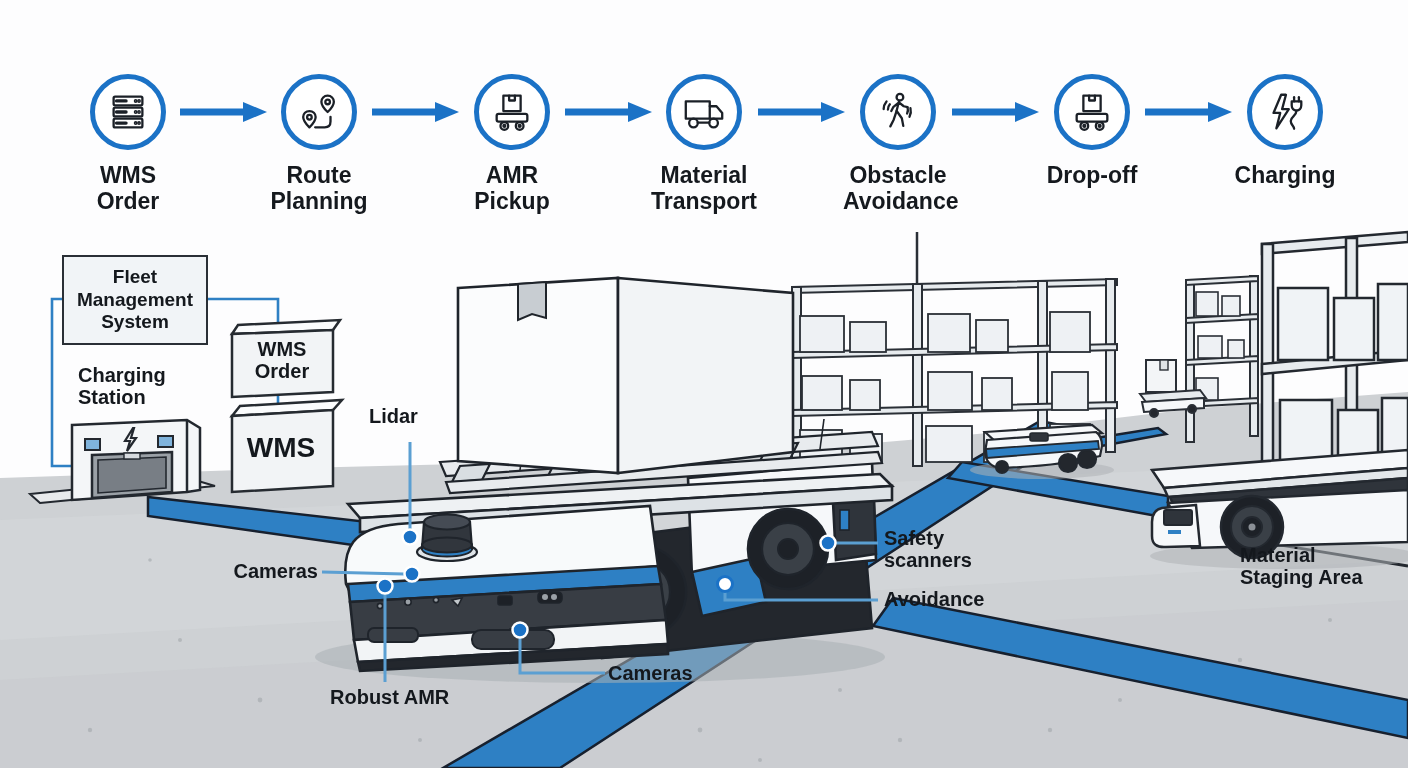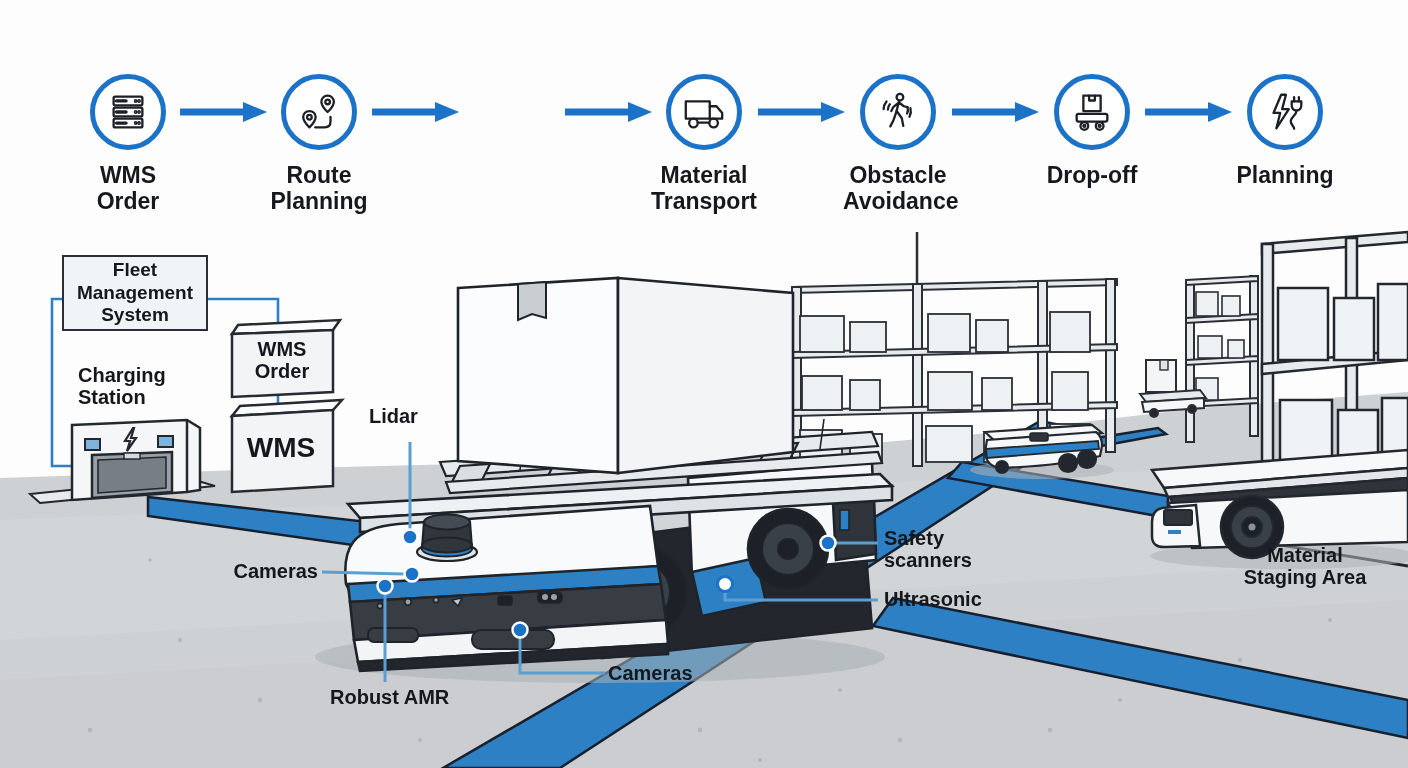--- a/index.html
+++ b/index.html
@@ -8,21 +8,21 @@
   .scene-svg{position:absolute;inset:0;z-index:1;}
   
   .flow-step{position:absolute;top:74px;width:110px;z-index:3;text-align:center;}
   .flow-circle{width:76px;height:76px;margin:0 auto;border:5px solid #1b72c6;border-radius:50%;
                background:#ffffff;display:flex;align-items:center;justify-content:center;box-sizing:border-box;}
   .flow-circle svg{width:46px;height:46px;}
   .flow-label{margin-top:12px;font-size:23px;font-weight:700;line-height:1.14;color:#15191e;}
   .flow-arrow{position:absolute;top:100px;z-index:3;}
   
   .lbl{position:absolute;z-index:4;font-weight:700;font-size:20px;line-height:1.12;color:#14181d;}
-  .fleet-box{position:absolute;left:62px;top:255px;width:146px;height:76px;z-index:4;
+  .fleet-box{position:absolute;left:62px;top:255px;width:146px;height:90px;z-index:4;
              background:#f1f4f7;border:2.5px solid #2a2f36;box-sizing:border-box;
              display:flex;align-items:center;justify-content:flex-end;text-align:center;
              font-weight:700;font-size:19px;line-height:1.18;}
   .ico{stroke:#1b2027;stroke-width:2.4;fill:none;stroke-linecap:round;stroke-linejoin:round;}
 </style>
 </head>
 <body>
 
 <div class="stage">
 
@@ -301,93 +301,107 @@
       </svg>
     </div>
     <div class="flow-label">Route Planning</div>
   </div>
 
   <svg class="flow-arrow" style="left:369px" width="92" height="24" viewBox="0 0 92 24">
     <line x1="3" y1="12" x2="68" y2="12" stroke="#1b72c6" stroke-width="7"></line>
       <polygon points="66,2 90,12 66,22" fill="#1b72c6"></polygon>
   </svg>
 
-
-  <svg class="flow-arrow" style="left:562px" width="92" height="24" viewBox="0 0 92 24">
-    <line x1="3" y1="12" x2="68" y2="12" stroke="#1b72c6" stroke-width="7"></line>
-      <polygon points="66,2 90,12 66,22" fill="#1b72c6"></polygon>
-  </svg>
-
-  <div class="flow-step" style="left:649px">
-    <div class="flow-circle">
-      <svg viewBox="0 0 48 48" class="ico">
-        <rect x="5" y="13" width="25" height="18"></rect>
-        <path d="M30,18 h7 l6,7 v6 h-13"></path>
-        <circle cx="13" cy="35.5" r="4.5"></circle>
-          <circle cx="34" cy="35.5" r="4.5"></circle>
-        <line x1="17.5" y1="35" x2="29.5" y2="35"></line>
-      </svg>
-    </div>
-    <div class="flow-label">Material Transport</div>
-  </div>
-
-  <svg class="flow-arrow" style="left:755px" width="92" height="24" viewBox="0 0 92 24">
-    <line x1="3" y1="12" x2="68" y2="12" stroke="#1b72c6" stroke-width="7"></line>
-      <polygon points="66,2 90,12 66,22" fill="#1b72c6"></polygon>
-  </svg>
-
-  <div class="flow-step" style="left:843px">
-    <div class="flow-circle">
-      <svg viewBox="0 0 48 48" class="ico">
-        <circle cx="26" cy="8.5" r="3.5"></circle>
-        <path d="M25,13 l-2.5,10 M25,14 l-6,5 -2,4 M25,14 l5,4 4,1"></path>
-        <path d="M22.5,23 l-3,9 -3.5,7 M23,23.5 l5,7 1.5,8"></path>
-        <path d="M12,13 a13,13 0 0 0 -3,8 M15.5,16 a8,8 0 0 0 -2,5.5"></path>
-        <path d="M37,20 a13,13 0 0 1 -1,9 M34,19.5 a8,8 0 0 1 -0.5,6"></path>
-      </svg>
-    </div>
-    <div class="flow-label">Obstacle Avoidance</div>
-  </div>
-
-  <svg class="flow-arrow" style="left:949px" width="92" height="24" viewBox="0 0 92 24">
-    <line x1="3" y1="12" x2="68" y2="12" stroke="#1b72c6" stroke-width="7"></line>
-      <polygon points="66,2 90,12 66,22" fill="#1b72c6"></polygon>
-  </svg>
-
-  <div class="flow-step" style="left:1037px">
+  <div class="flow-step" style="left:457px">
     <div class="flow-circle">
       <svg viewBox="0 0 48 48" class="ico">
         <rect x="15" y="7" width="18" height="16"></rect>
           <polyline points="21,7 21,12 27,12 27,7"></polyline>
         <rect x="8" y="26" width="32" height="8" rx="2"></rect>
         <circle cx="16" cy="38.5" r="4"></circle>
           <circle cx="32" cy="38.5" r="4"></circle>
         <circle cx="16" cy="38.5" r="1"></circle>
           <circle cx="32" cy="38.5" r="1"></circle>
       </svg>
     </div>
+    <div class="flow-label">AMR Pickup</div>
+  </div>
+
+  <svg class="flow-arrow" style="left:562px" width="92" height="24" viewBox="0 0 92 24">
+    <line x1="3" y1="12" x2="68" y2="12" stroke="#1b72c6" stroke-width="7"></line>
+      <polygon points="66,2 90,12 66,22" fill="#1b72c6"></polygon>
+  </svg>
+
+  <div class="flow-step" style="left:649px">
+    <div class="flow-circle">
+      <svg viewBox="0 0 48 48" class="ico">
+        <rect x="5" y="13" width="25" height="18"></rect>
+        <path d="M30,18 h7 l6,7 v6 h-13"></path>
+        <circle cx="13" cy="35.5" r="4.5"></circle>
+          <circle cx="34" cy="35.5" r="4.5"></circle>
+        <line x1="17.5" y1="35" x2="29.5" y2="35"></line>
+      </svg>
+    </div>
+    <div class="flow-label">Material Transport</div>
+  </div>
+
+  <svg class="flow-arrow" style="left:755px" width="92" height="24" viewBox="0 0 92 24">
+    <line x1="3" y1="12" x2="68" y2="12" stroke="#1b72c6" stroke-width="7"></line>
+      <polygon points="66,2 90,12 66,22" fill="#1b72c6"></polygon>
+  </svg>
+
+  <div class="flow-step" style="left:843px">
+    <div class="flow-circle">
+      <svg viewBox="0 0 48 48" class="ico">
+        <circle cx="26" cy="8.5" r="3.5"></circle>
+        <path d="M25,13 l-2.5,10 M25,14 l-6,5 -2,4 M25,14 l5,4 4,1"></path>
+        <path d="M22.5,23 l-3,9 -3.5,7 M23,23.5 l5,7 1.5,8"></path>
+        <path d="M12,13 a13,13 0 0 0 -3,8 M15.5,16 a8,8 0 0 0 -2,5.5"></path>
+        <path d="M37,20 a13,13 0 0 1 -1,9 M34,19.5 a8,8 0 0 1 -0.5,6"></path>
+      </svg>
+    </div>
+    <div class="flow-label">Obstacle Avoidance</div>
+  </div>
+
+  <svg class="flow-arrow" style="left:949px" width="92" height="24" viewBox="0 0 92 24">
+    <line x1="3" y1="12" x2="68" y2="12" stroke="#1b72c6" stroke-width="7"></line>
+      <polygon points="66,2 90,12 66,22" fill="#1b72c6"></polygon>
+  </svg>
+
+  <div class="flow-step" style="left:1037px">
+    <div class="flow-circle">
+      <svg viewBox="0 0 48 48" class="ico">
+        <rect x="15" y="7" width="18" height="16"></rect>
+          <polyline points="21,7 21,12 27,12 27,7"></polyline>
+        <rect x="8" y="26" width="32" height="8" rx="2"></rect>
+        <circle cx="16" cy="38.5" r="4"></circle>
+          <circle cx="32" cy="38.5" r="4"></circle>
+        <circle cx="16" cy="38.5" r="1"></circle>
+          <circle cx="32" cy="38.5" r="1"></circle>
+      </svg>
+    </div>
     <div class="flow-label">Drop-off</div>
   </div>
 
   <svg class="flow-arrow" style="left:1142px" width="92" height="24" viewBox="0 0 92 24">
     <line x1="3" y1="12" x2="68" y2="12" stroke="#1b72c6" stroke-width="7"></line>
       <polygon points="66,2 90,12 66,22" fill="#1b72c6"></polygon>
   </svg>
 
   <div class="flow-step" style="left:1230px">
     <div class="flow-circle">
       <svg viewBox="0 0 48 48" class="ico">
         <path d="M20,6 L12,25 h7 L15,41 L28,21 h-7 L25,6 z"></path>
         <path d="M31,13 h10 v4 c0,3.5 -2.2,5.5 -5,5.5 s-5,-2 -5,-5.5 z"></path>
         <line x1="33.5" y1="13" x2="33.5" y2="8.5"></line>
           <line x1="38.5" y1="13" x2="38.5" y2="8.5"></line>
         <path d="M36,22.5 c0,6 -6,6 -6,11 c0,4 3.5,5 3.5,8"></path>
       </svg>
     </div>
-    <div class="flow-label">Planning</div>
+    <div class="flow-label">Charging</div>
   </div>
 
   <div class="fleet-box">
     <span>Fleet Management System</span>
   </div>
 
   <div class="lbl" style="left:78px;top:364px;width:122px;text-align:left">Charging Station</div>
 
   <div class="lbl" style="left:242px;top:338px;width:80px;text-align:center">WMS Order</div>
 
@@ -396,17 +410,17 @@
   <div class="lbl" style="left:369px;top:405px;width:82px;text-align:left">Lidar</div>
 
   <div class="lbl" style="left:222px;top:560px;width:96px;text-align:right">Cameras</div>
 
   <div class="lbl" style="left:330px;top:686px;width:150px">Robust AMR</div>
 
   <div class="lbl" style="left:608px;top:662px;width:110px">Cameras</div>
 
   <div class="lbl" style="left:884px;top:527px;width:100px">Safety scanners</div>
 
-  <div class="lbl" style="left:884px;top:588px;width:130px">Ultrasonic</div>
-
-  <div class="lbl" style="left:1240px;top:544px;width:130px;text-align:center">Material Staging Area</div>
+  <div class="lbl" style="left:884px;top:588px;width:130px">Avoidance</div>
+
+  <div class="lbl" style="left:1240px;top:544px;width:130px;">Material Staging Area</div>
 
 </div>
 
 </body></html>

